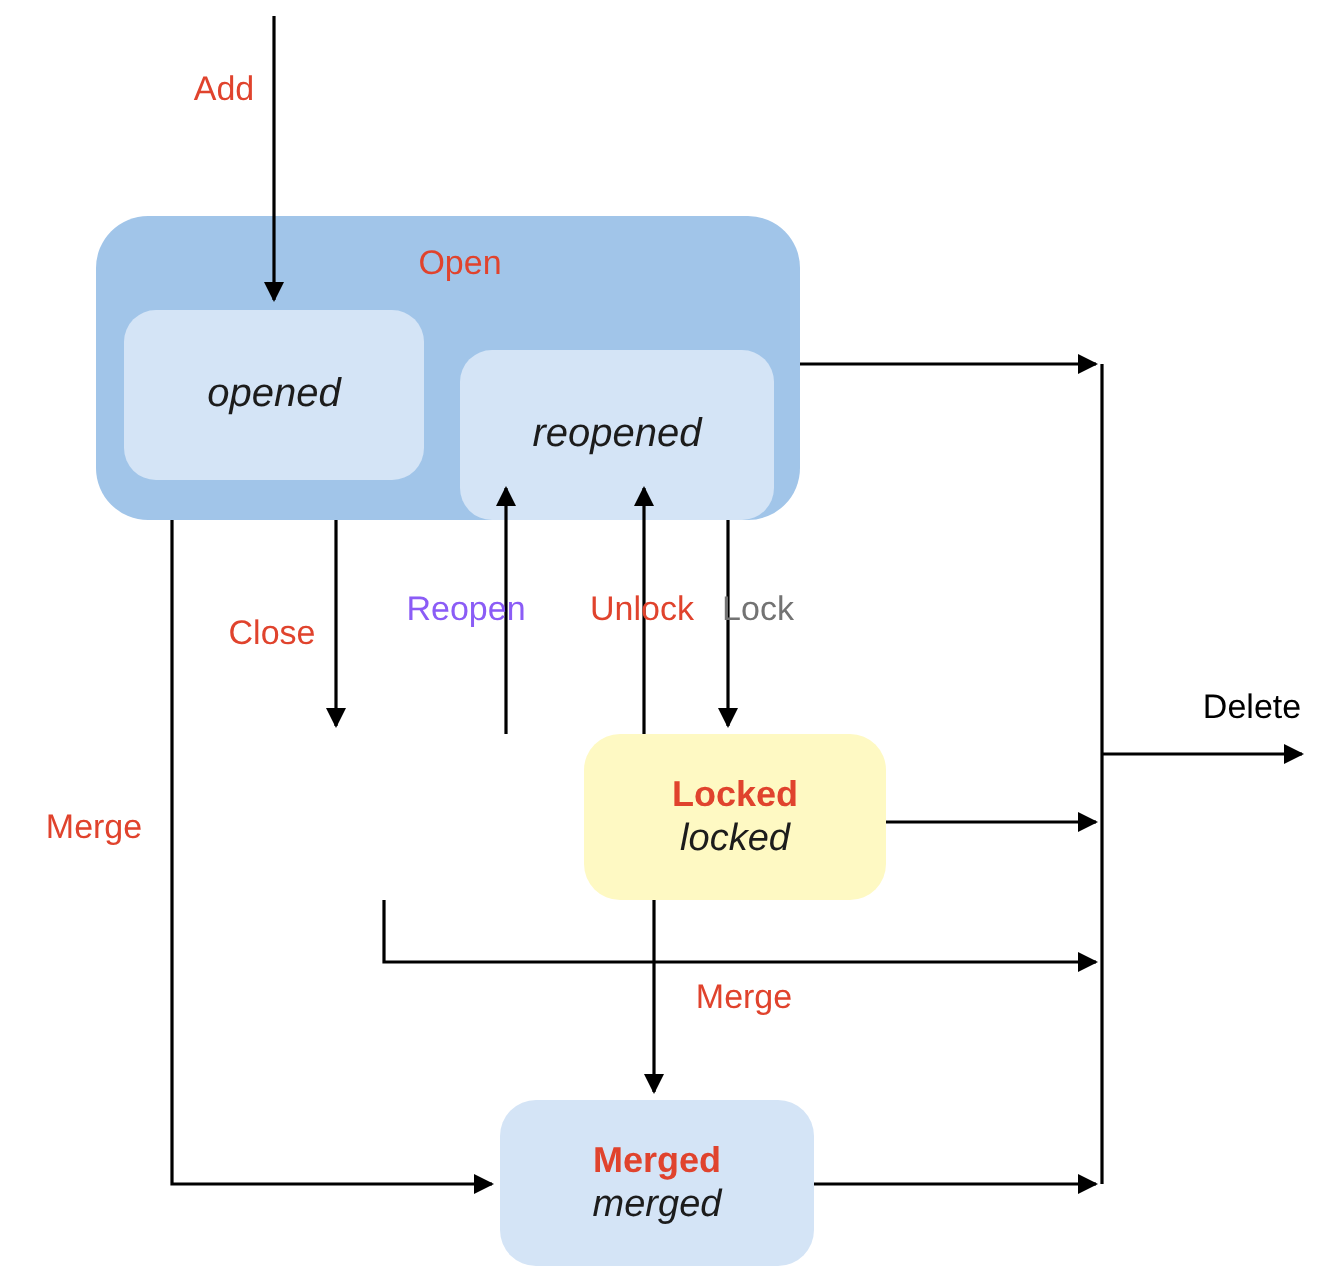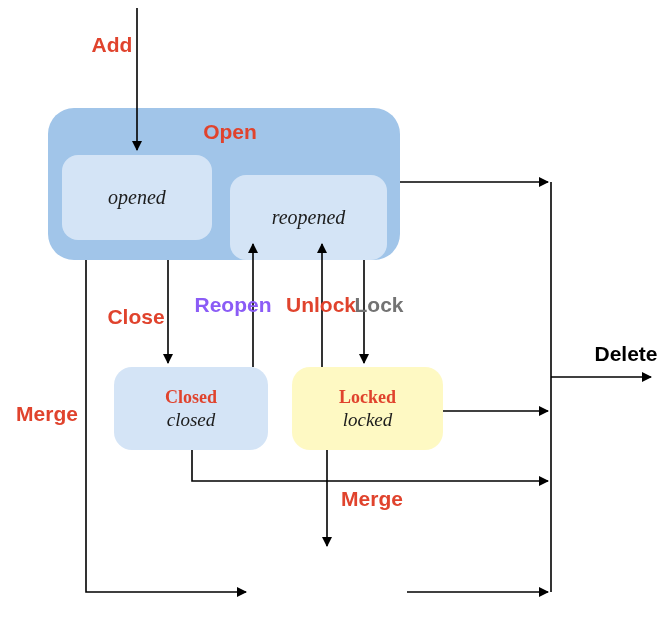--- a/index.html
+++ b/index.html
@@ -19,21 +19,20 @@
   }
   .node {
     position: absolute;
     z-index: 1;
     border-radius: 18px;
     display: flex;
     flex-direction: column;
     align-items: center;
     justify-content: center;
     text-align: center;
-    font-family: Liberation Serif, serif;
   }
   .group-node {
     border-radius: 26px;
   }
   .sub-node {
     border-radius: 16px;
     z-index: 1;
   }
   .state-title {
     font-weight: bold;
@@ -47,22 +46,22 @@
     color: #1c1c1c;
   }
   .sub-label {
     font-style: italic;
     font-size: 20px;
     color: #1c1c1c;
   }
   .edge-label {
     position: absolute;
     z-index: 3;
-    font-weight: bold;
-    font-size: 21px;
+    font-weight: normal;
+    font-size: 17px;
     white-space: nowrap;
     transform: translate(-50%, -50%);
   }
 </style>
 </head>
 <body>
 
 <div class="stage">
 
   <div class="node group-node" style="left:48px; top:108px; width:352px; height:152px; background:#a1c5e9;"></div>
@@ -70,30 +69,30 @@
   <div class="edge-label" style="left:230px; top:132px; color:#e0432d;">Open</div>
 
   <div class="node sub-node" style="left:62px; top:155px; width:150px; height:85px; background:#d4e4f6;">
     <span class="sub-label">opened</span>
   </div>
 
   <div class="node sub-node" style="left:230px; top:155px; width:157px; height:85px; background:#d4e4f6;margin-top:20px;">
     <span class="sub-label">reopened</span>
   </div>
 
-  <div class="node" style="left:114px; top:367px; width:154px; height:83px; background:#d4e4f6;">
-    <span class="state-title" style="color:#e0432d;">Closed</span>
-    <span class="state-sub">closed</span>
-  </div>
 
   <div class="node" style="left:292px; top:367px; width:151px; height:83px; background:#fef9c3;">
     <span class="state-title" style="color:#e0432d;">Locked</span>
     <span class="state-sub">locked</span>
   </div>
 
+  <div class="node" style="left:250px; top:550px; width:157px; height:83px; background:#d4e4f6;">
+    <span class="state-title" style="color:#e0432d;">Merged</span>
+    <span class="state-sub">merged</span>
+  </div>
 
   <svg class="wires" width="670" height="643" viewBox="0 0 670 643">
     <defs>
       <marker id="arrow" markerUnits="userSpaceOnUse" markerWidth="11" markerHeight="10" refX="9" refY="5" orient="auto">
         <path d="M0,0 L10,5 L0,10 z" fill="#000000"></path>
       </marker>
     </defs>
     <g stroke="#000000" stroke-width="1.6" fill="none">
       <path d="M137,8 L137,150" marker-end="url(#arrow)"></path>
       <path d="M168,260 L168,363" marker-end="url(#arrow)"></path>

